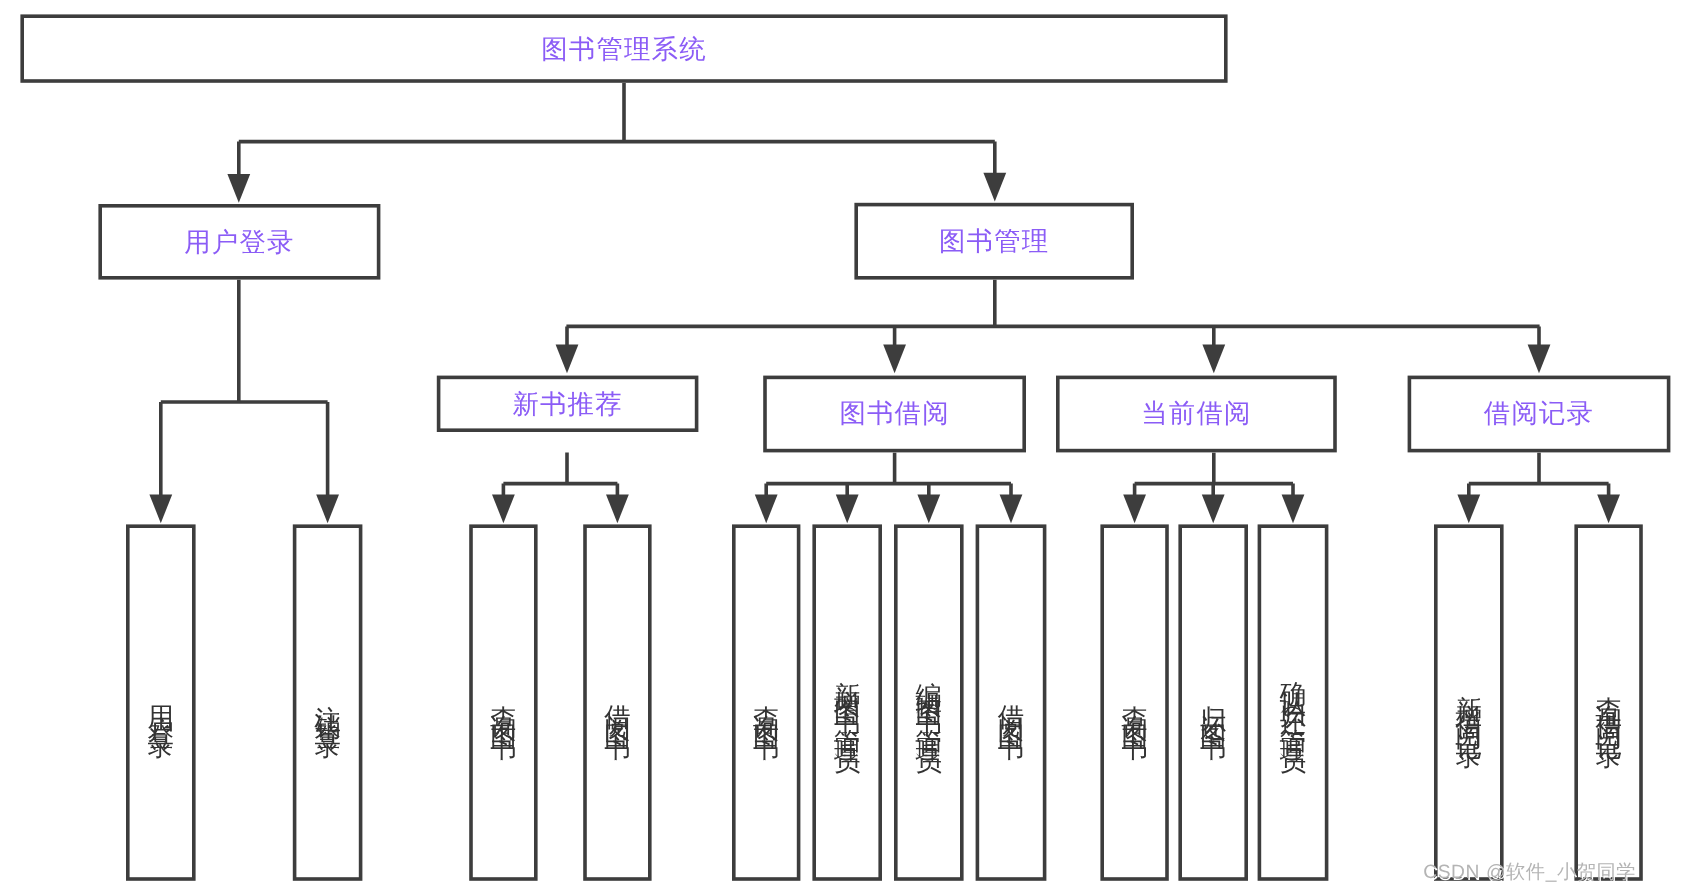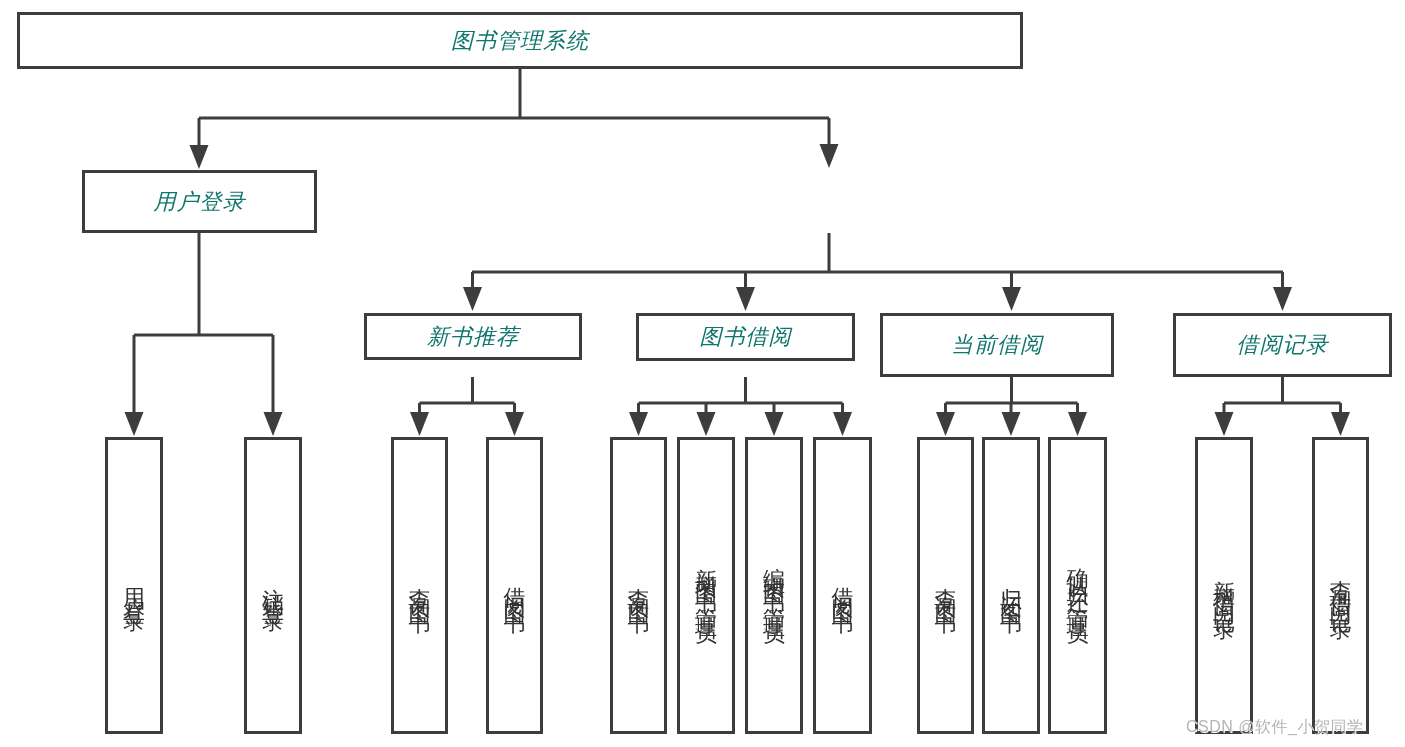--- a/index.html
+++ b/index.html
@@ -12,24 +12,23 @@
   }
   .node{
     position:absolute;
     box-sizing:border-box;
     border:3px solid #3d3d3d;
     background:#ffffff;
     display:flex;
     align-items:center;
     justify-content:center;
     font-size:22px;
-    color:#0f766e;
+    color:#8b5cf6;
     letter-spacing:1px;
     white-space:nowrap;
-    font-style:italic;
   }
   .leaf{
     position:absolute;
     top:437px;
     height:297px;
     box-sizing:border-box;
     border:3px solid #3d3d3d;
     background:#ffffff;
     display:flex;
     align-items:center;
@@ -118,23 +117,24 @@
     <g>
       <path class="line" d="M1282.5 377 V403 M1224 403 H1340.5 M1224 403 V418 M1340.5 403 V418"></path>
       <path class="arrow" d="M1214.5 412 L1233.5 412 L1224 436 Z"></path>
       <path class="arrow" d="M1331 412 L1350 412 L1340.5 436 Z"></path>
     </g>
   </svg>
 
   <div class="node" style="left:17px;top:12px;width:1006px;height:57px;">图书管理系统</div>
 
   <div class="node" style="left:82px;top:170px;width:235px;height:63px;">用户登录</div>
+  <div class="node" style="left:712px;top:169px;width:233px;height:64px;">图书管理</div>
 
   <div class="node" style="left:364px;top:313px;width:218px;height:47px;">新书推荐</div>
-  <div class="node" style="left:636px;top:313px;width:219px;height:48px;">图书借阅</div>
+  <div class="node" style="left:636px;top:313px;width:219px;height:64px;">图书借阅</div>
   <div class="node" style="left:880px;top:313px;width:234px;height:64px;">当前借阅</div>
   <div class="node" style="left:1173px;top:313px;width:219px;height:64px;">借阅记录</div>
 
   <div class="leaf" style="left:105px;width:58px;">用户登录</div>
   <div class="leaf" style="left:244px;width:58px;">注销登录</div>
 
   <div class="leaf" style="left:391px;width:57px;">查询图书</div>
   <div class="leaf" style="left:486px;width:57px;">借阅图书</div>
 
   <div class="leaf" style="left:610px;width:57px;">查询图书</div>

